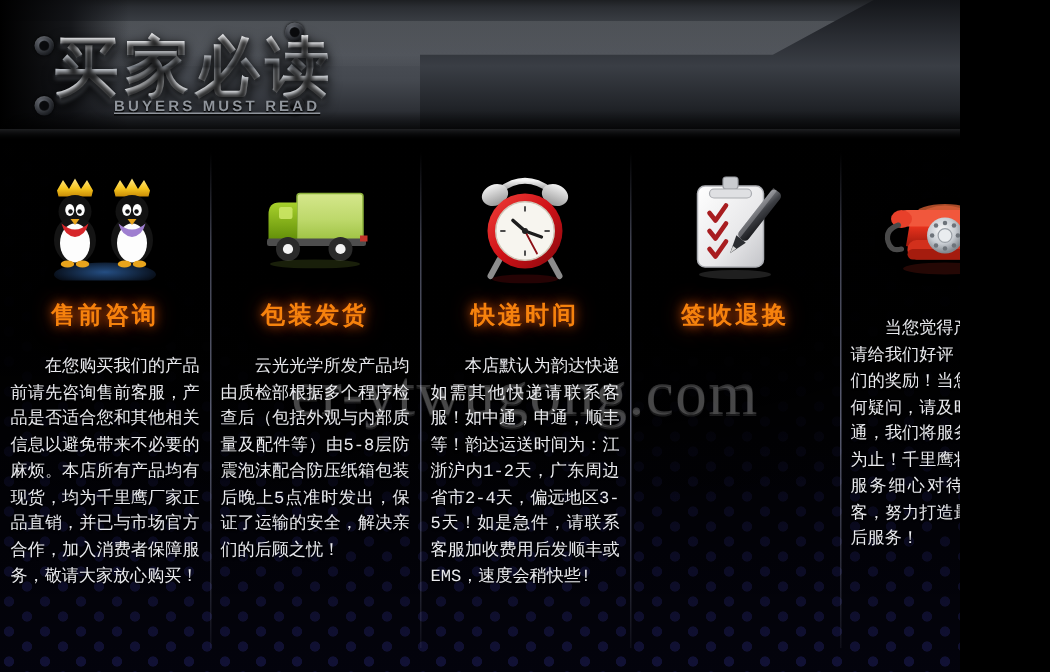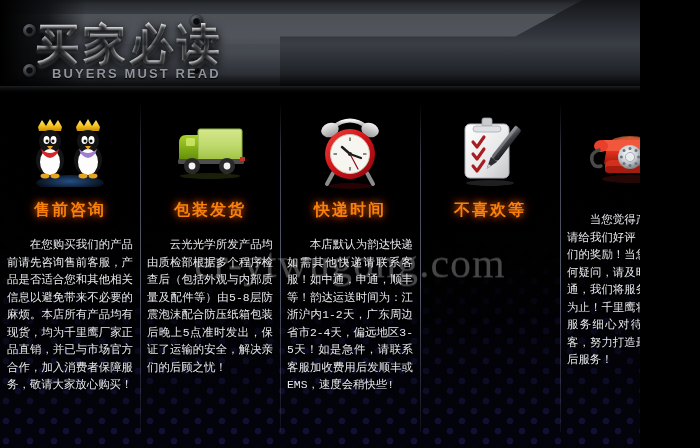--- a/index.html
+++ b/index.html
@@ -91,23 +91,23 @@
     font-size:43px; font-weight:bold; letter-spacing:4px;
     font-family:"DejaVu Sans", "Liberation Sans", sans-serif;
     background:linear-gradient(to bottom,
       #ffffff 0%, #e4e6ea 28%, #8e949c 49%, #c9ced5 52%, #f2f4f7 72%, #9aa0a8 100%);
     -webkit-background-clip:text; background-clip:text;
     color:transparent; -webkit-text-fill-color:transparent;
     text-shadow:0 2px 3px rgba(0,0,0,.85);
     filter:drop-shadow(0 1px 0 #5b6068) drop-shadow(0 2px 4px rgba(0,0,0,.9));
   }
   .banner-sub {
-    position:absolute; left:52px; top:66px;
-    font-size:13px; letter-spacing:2.1px; font-weight:bold;
-    color:#8f949b; text-shadow:0 1px 1px #000;
+    position:absolute; left:76px; top:66px;
+    font-size:10px; letter-spacing:2.1px; font-weight:bold;
+    color:#8f949b; text-shadow:0 1px 1px #000;text-decoration:underline;
   }
 
   
   .cols {
     position:absolute; left:0; top:96px; width:700px; height:352px;
     display:flex;
   }
   .col {
     position:relative;
     flex:1 1 140px; width:140px; height:352px;
@@ -331,21 +331,21 @@
           </g>
           <g transform="rotate(38 46 40)">
             <rect x="42" y="8" width="8" height="40" rx="3" fill="url(#peng)"></rect>
             <path d="M42 48 L46 60 L50 48 Z" fill="#2b2d31"></path>
             <path d="M44.6 55 L46 60 L47.4 55 Z" fill="#d6d6d6"></path>
             <rect x="42" y="8" width="3" height="40" fill="#b8babe" opacity=".4"></rect>
           </g>
           <ellipse cx="37" cy="70" rx="24" ry="3" fill="#ffffff" opacity=".12"></ellipse>
         </svg>
       </div>
-      <div class="col-title">不喜欢等</div>
+      <div class="col-title">签收退换</div>
     </div>
 
     <div class="col">
       <div class="icon-wrap">
         <svg class="icon-svg" width="86" height="68" viewBox="0 0 86 68" aria-hidden="true">
           <defs>
             <linearGradient id="phoneg" x1="0" y1="0" x2="0" y2="1">
               <stop offset="0%" stop-color="#ff6a50"></stop>
                 <stop offset="45%" stop-color="#e8321d"></stop>
                 <stop offset="100%" stop-color="#8e1409"></stop>

